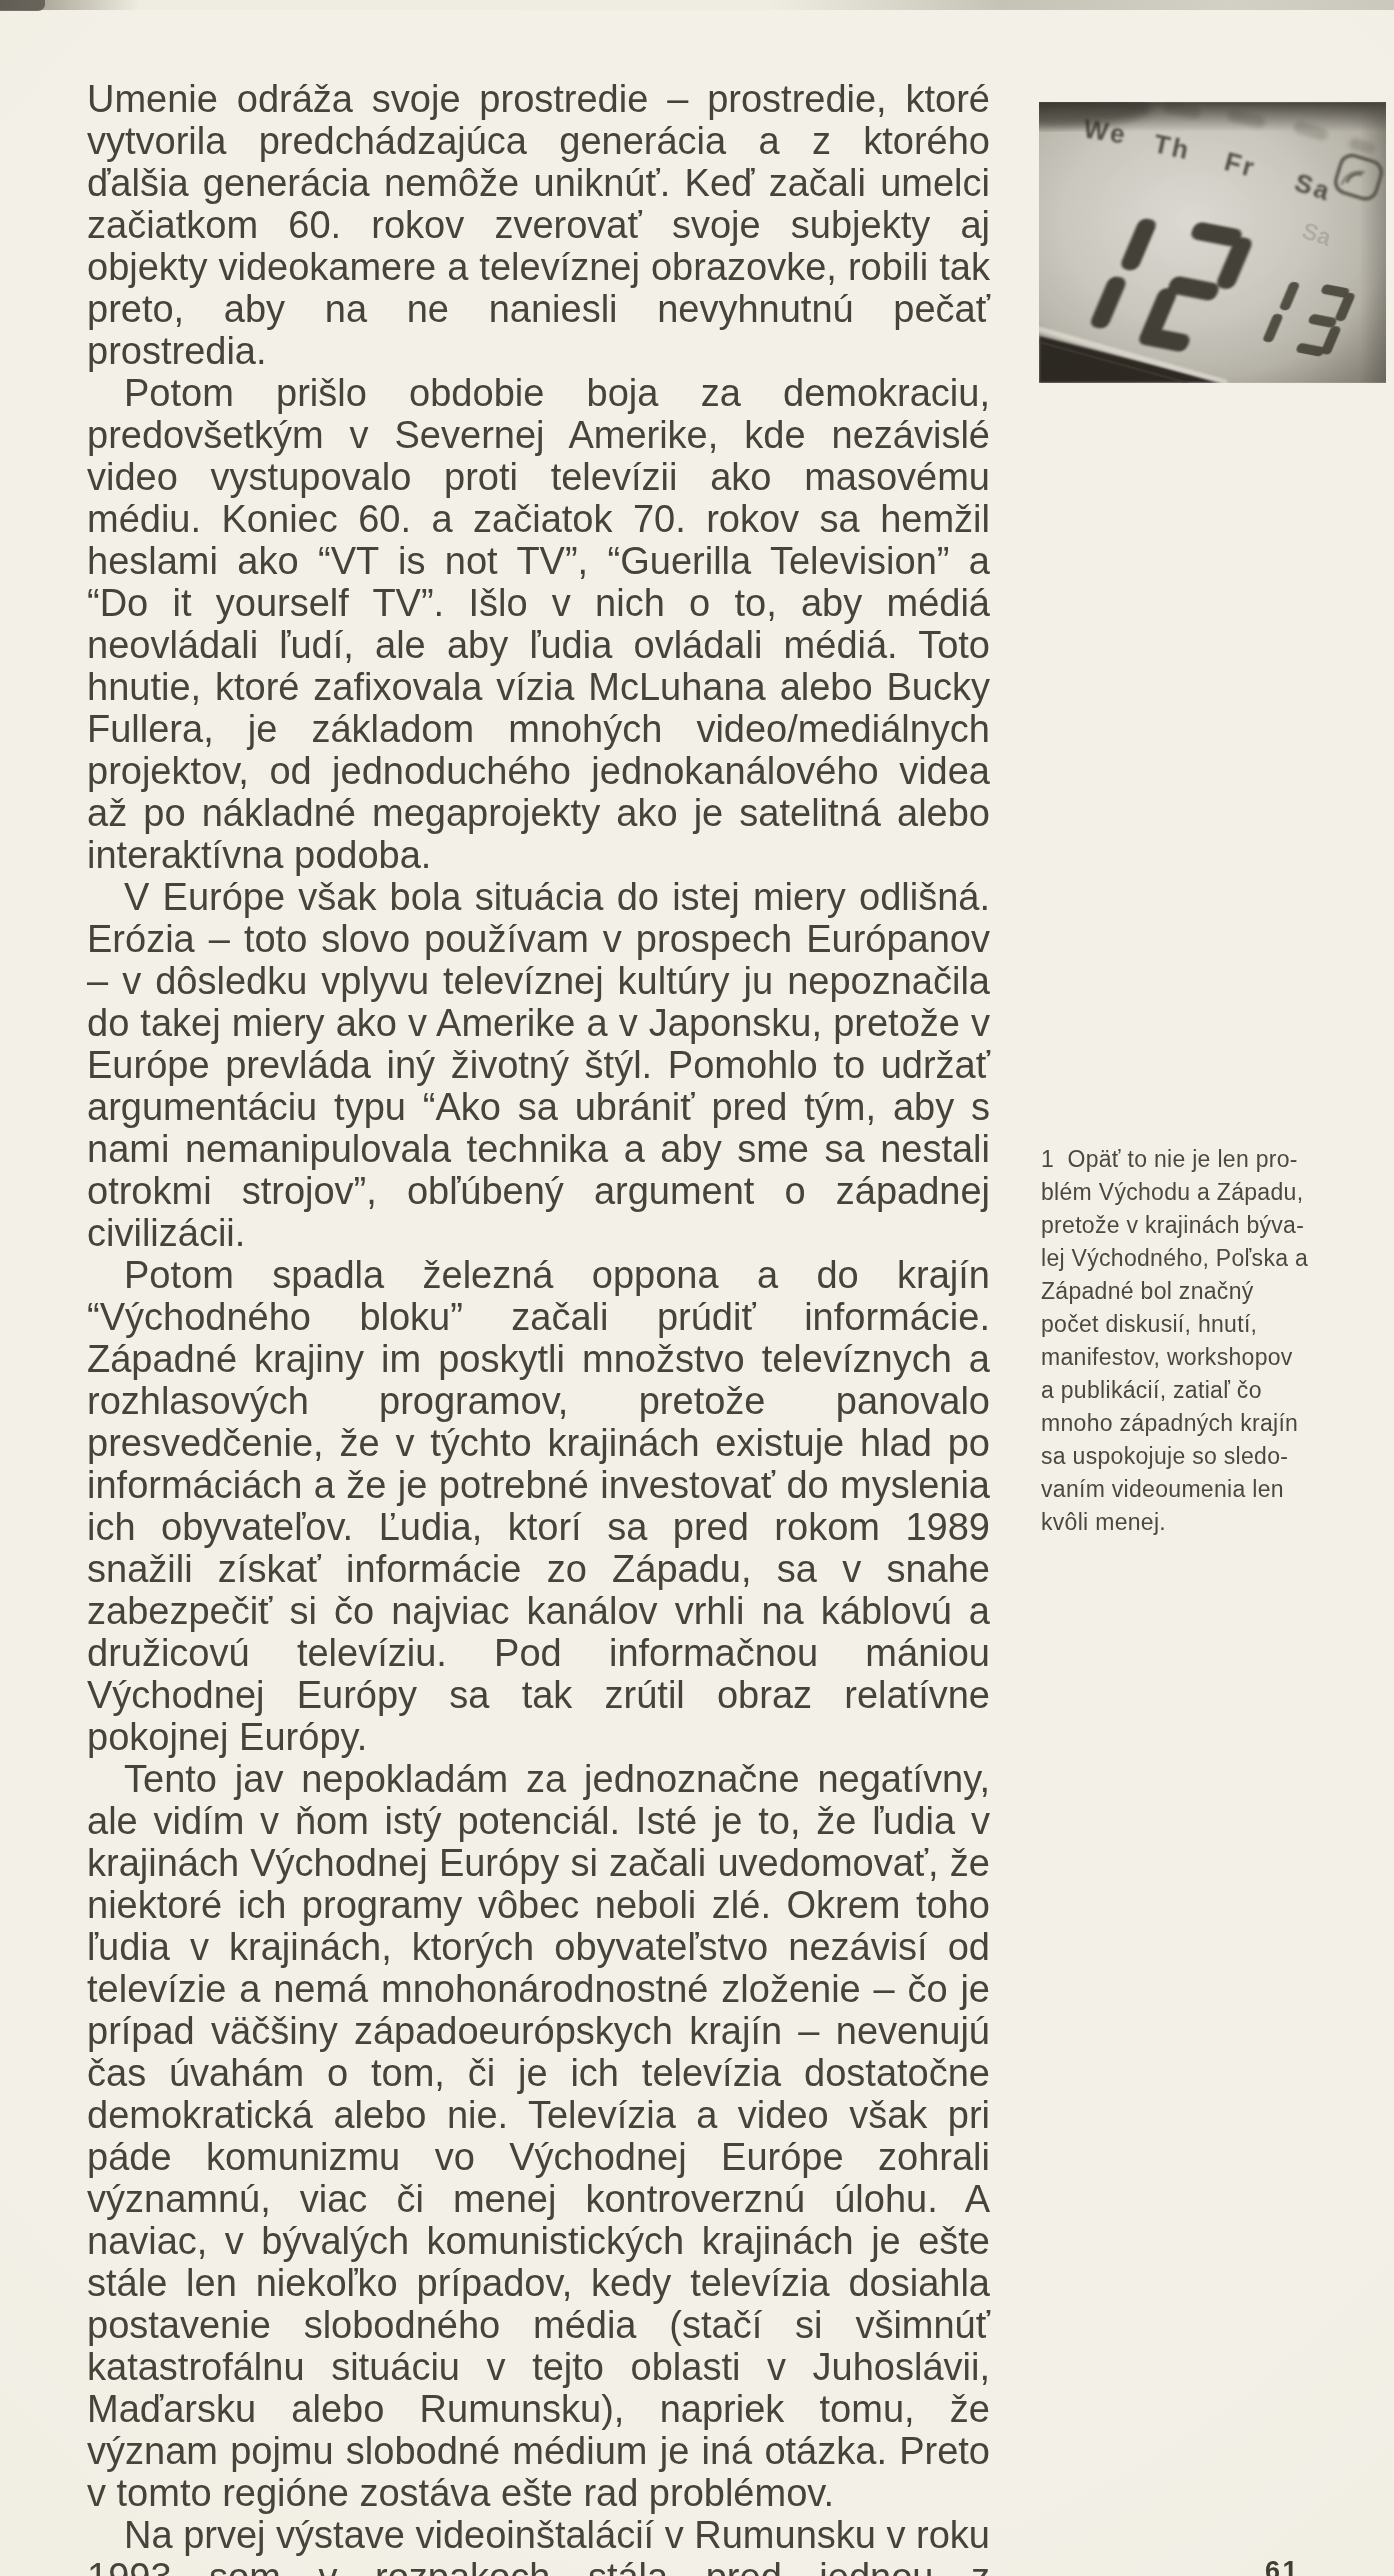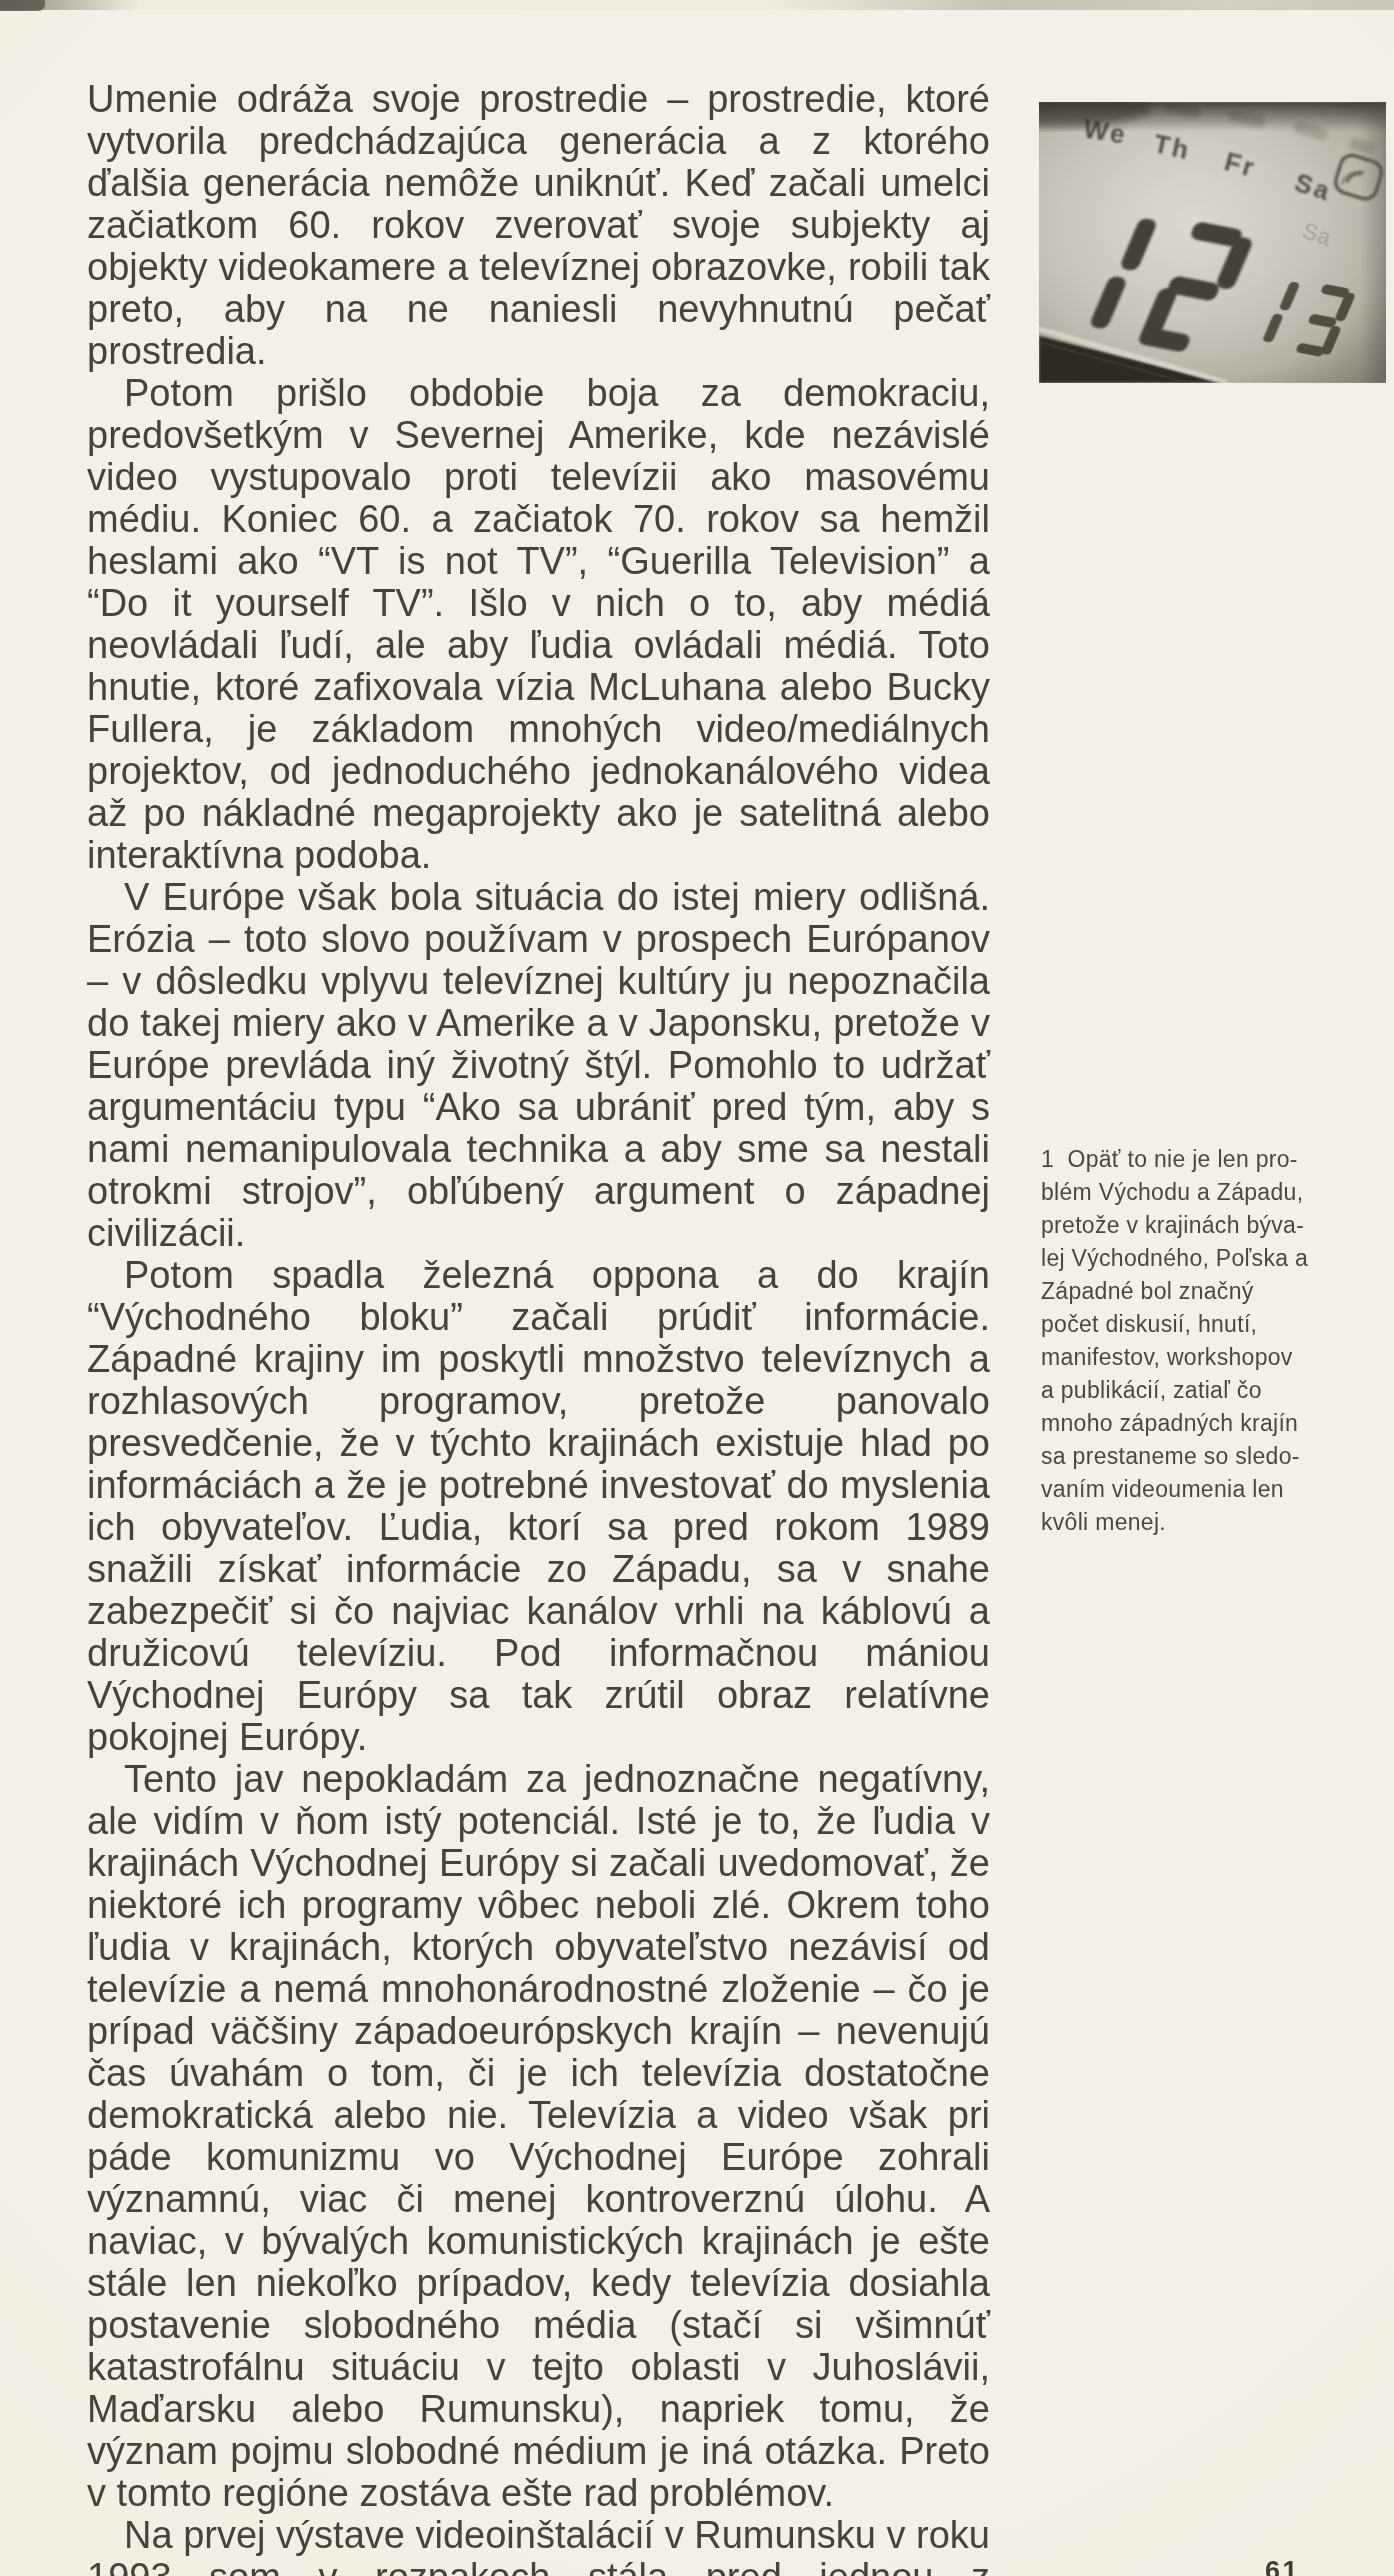--- a/index.html
+++ b/index.html
@@ -151,21 +151,21 @@
   <aside class="sidenote">
       <span class="line">1&nbsp;&nbsp;Opäť to nie je len pro-</span>
       <span class="line">blém Východu a Západu,</span>
       <span class="line">pretože v krajinách býva-</span>
       <span class="line">lej Východného, Poľska a</span>
       <span class="line">Západné bol značný</span>
       <span class="line">počet diskusií, hnutí,</span>
       <span class="line">manifestov, workshopov</span>
       <span class="line">a publikácií, zatiaľ čo</span>
       <span class="line">mnoho západných krajín</span>
-      <span class="line">sa prestaneme so sledo-</span>
+      <span class="line">sa uspokojuje so sledo-</span>
       <span class="line">vaním videoumenia len</span>
       <span class="line">kvôli menej.</span>
     </aside>
 
   <div class="page-number">61</div>
 
 </div>
 
 
 </body></html>

